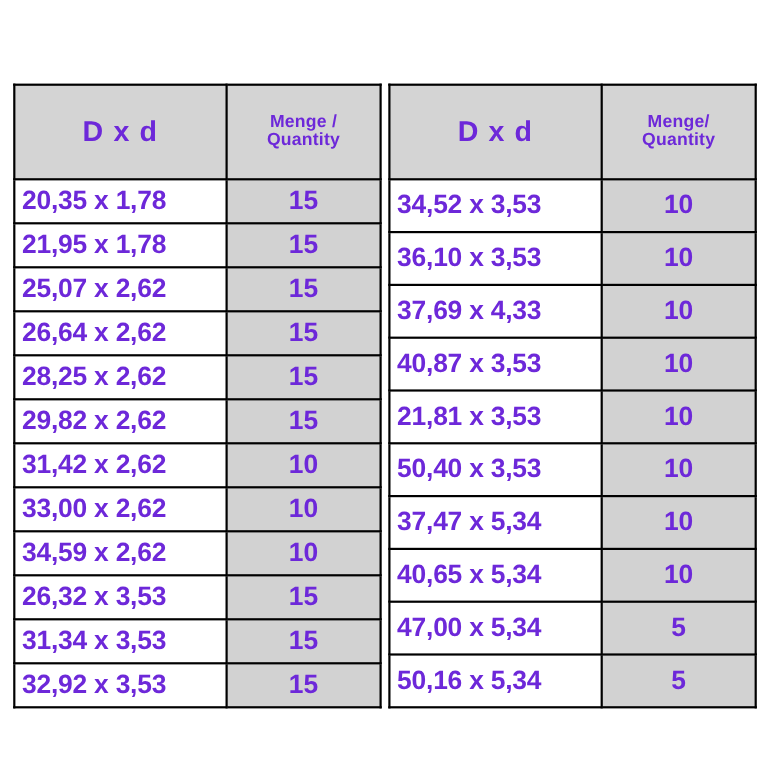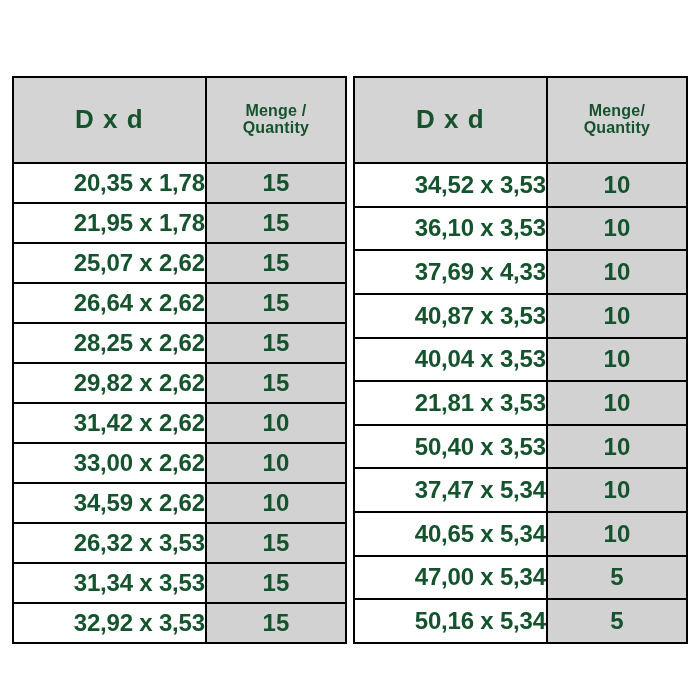--- a/index.html
+++ b/index.html
@@ -35,42 +35,42 @@
     table-layout: fixed;
     background: #ffffff;
   }
   table.grid td, table.grid th {
     border: 2px solid #000000;
     padding: 0;
     margin: 0;
     text-align: center;
     vertical-align: middle;
     font-weight: bold;
-    color: #14532d;
+    color: #6d28d9;
     background: #d4d4d4;
   }
   
   table.grid thead th {
     background: #d4d4d4;
     height: 84px;
     line-height: 1.05;
     font-size: 16px;
     letter-spacing: 0.2px;
   }
   table.grid thead th.dxd {
     font-size: 26px;
     letter-spacing: 1px;
   }
   table.grid tbody td {
     height: 38px;
     font-size: 24px;
   }
   table.grid tbody td.dim {
     background: #ffffff;
-    text-align: right;
+    text-align: left;
     padding-left: 6px;
     letter-spacing: -0.2px;
   }
   table.grid tbody td.qty {
     background: #d2d2d2;
     width: 140px;
   }
   
   .tbl-left col.c-dim { width: 196px; }
   .tbl-left col.c-qty { width: 140px; }
@@ -177,24 +177,20 @@
         </tr>
         <tr>
           <td class="dim">37,69 x 4,33</td>
           <td class="qty">10</td>
         </tr>
         <tr>
           <td class="dim">40,87 x 3,53</td>
           <td class="qty">10</td>
         </tr>
         <tr>
-          <td class="dim">40,04 x 3,53</td>
-          <td class="qty">10</td>
-        </tr>
-        <tr>
           <td class="dim">21,81 x 3,53</td>
           <td class="qty">10</td>
         </tr>
         <tr>
           <td class="dim">50,40 x 3,53</td>
           <td class="qty">10</td>
         </tr>
         <tr>
           <td class="dim">37,47 x 5,34</td>
           <td class="qty">10</td>

